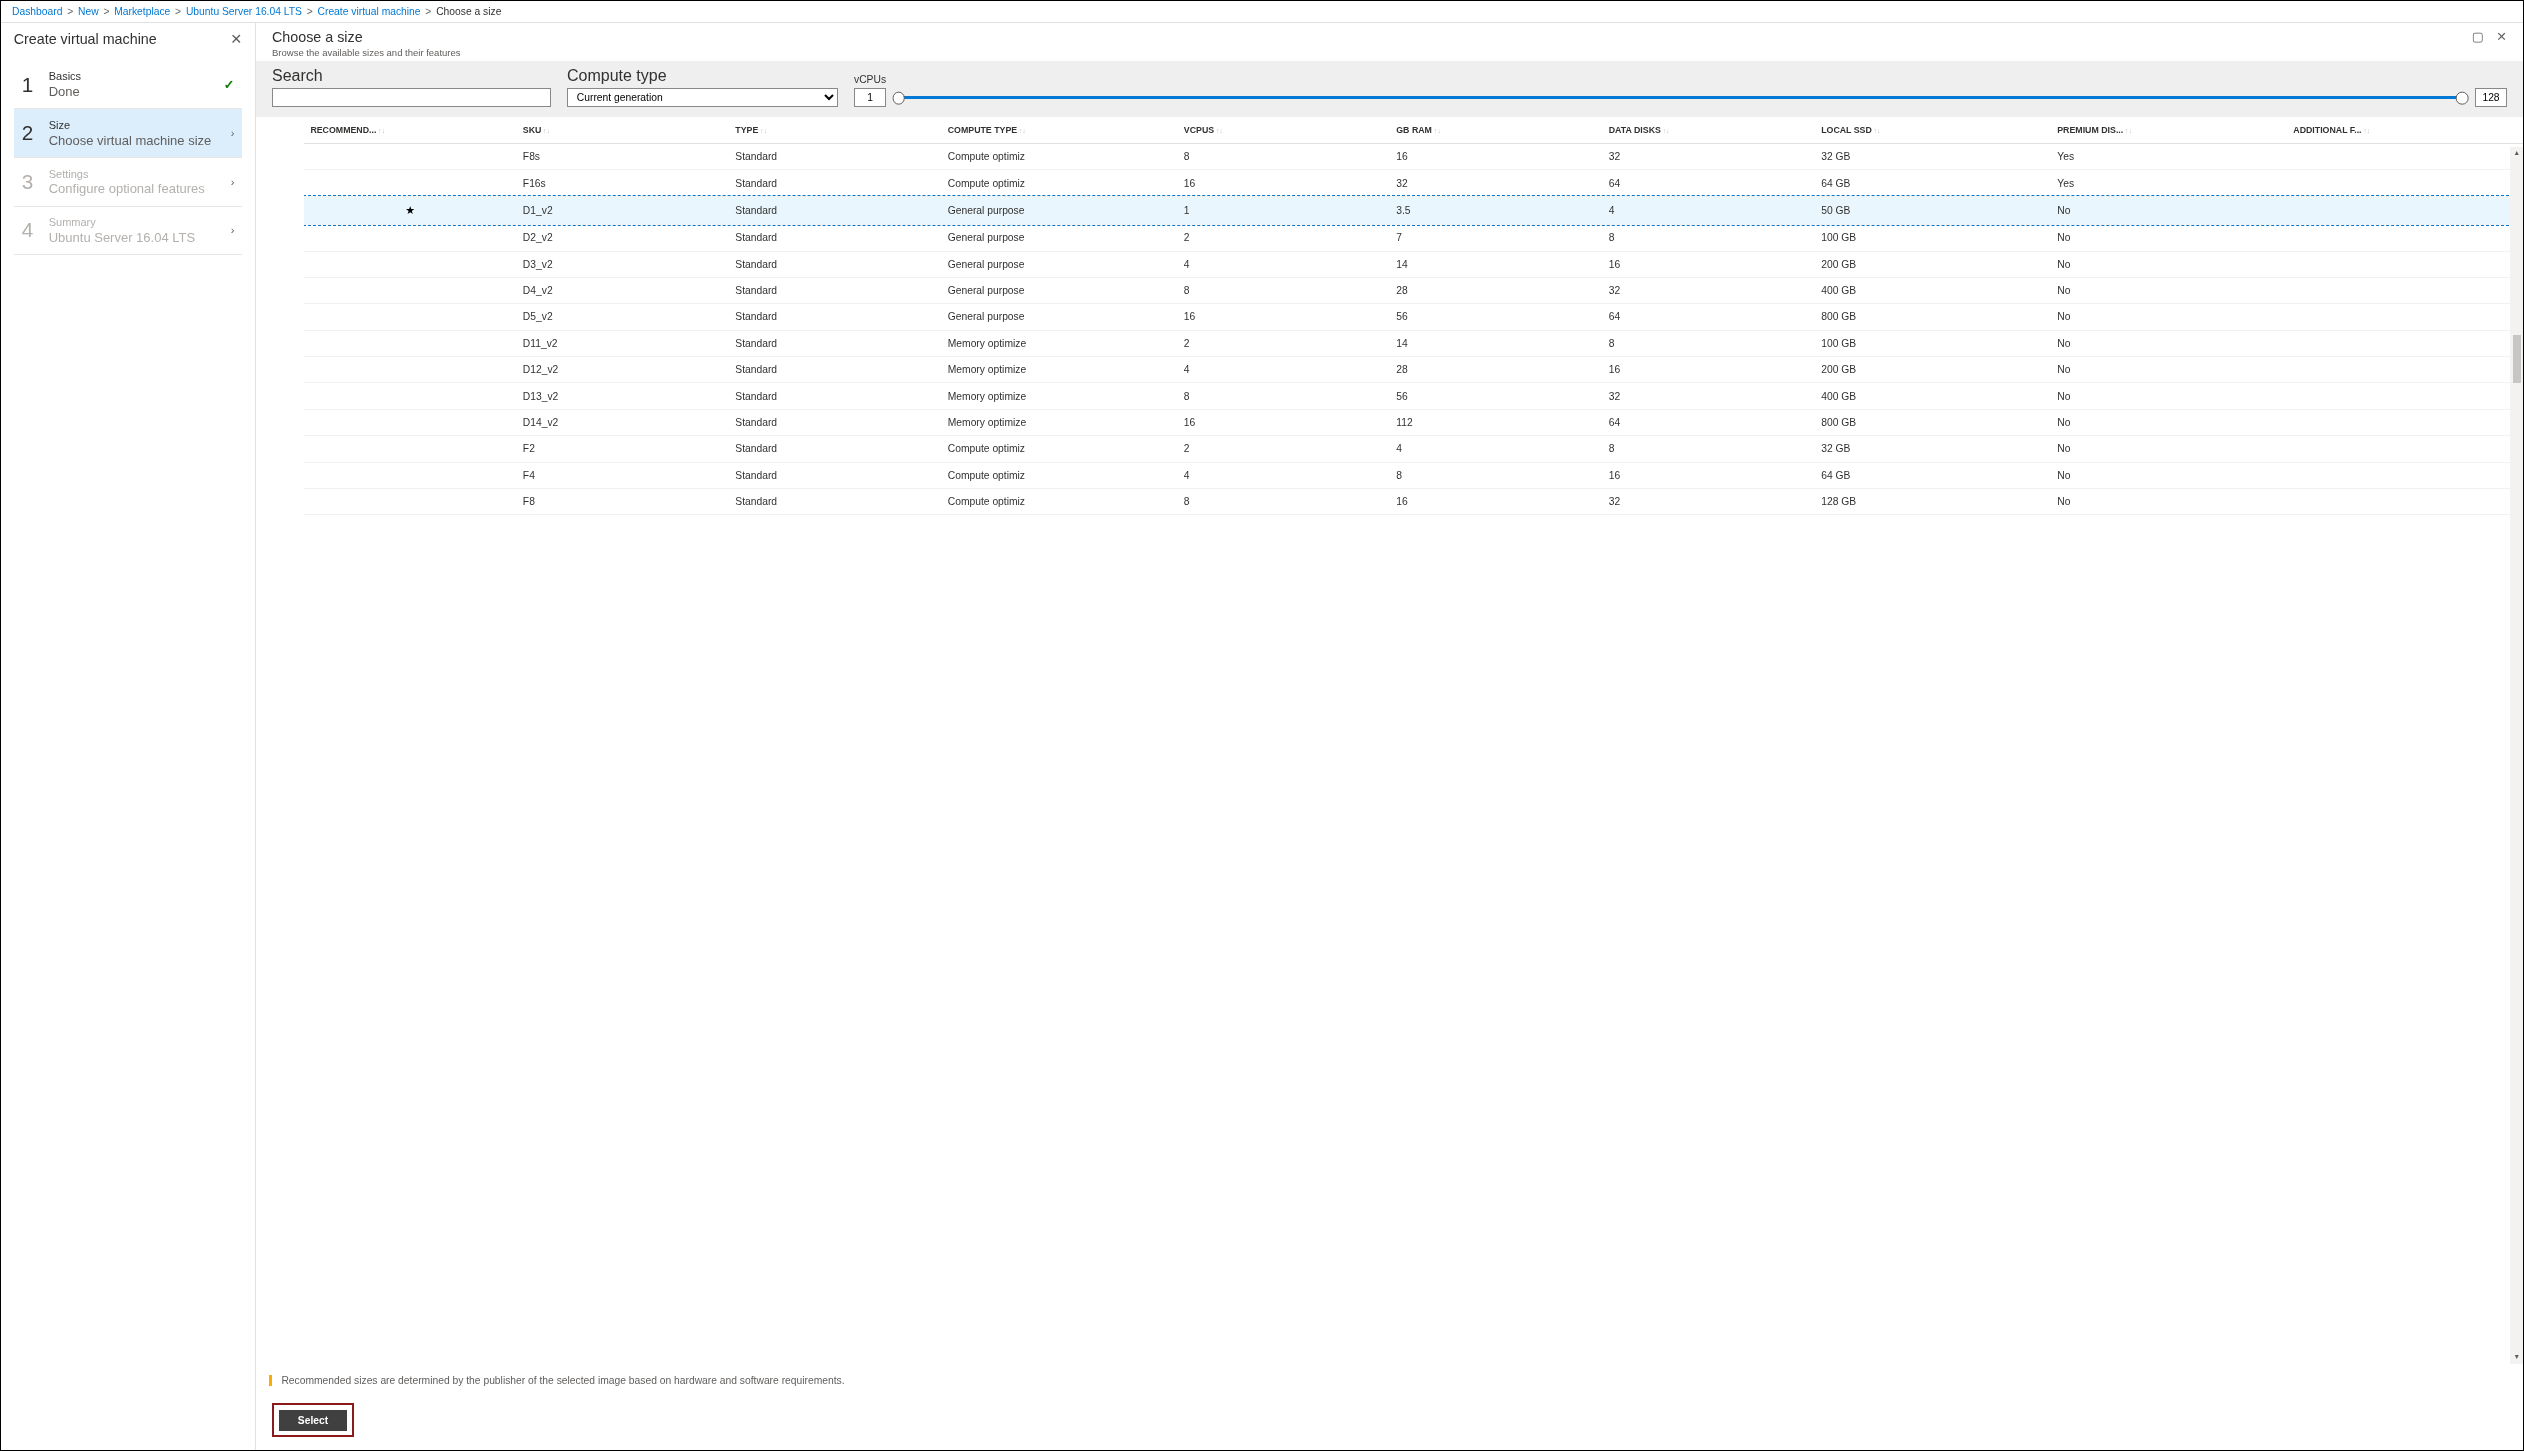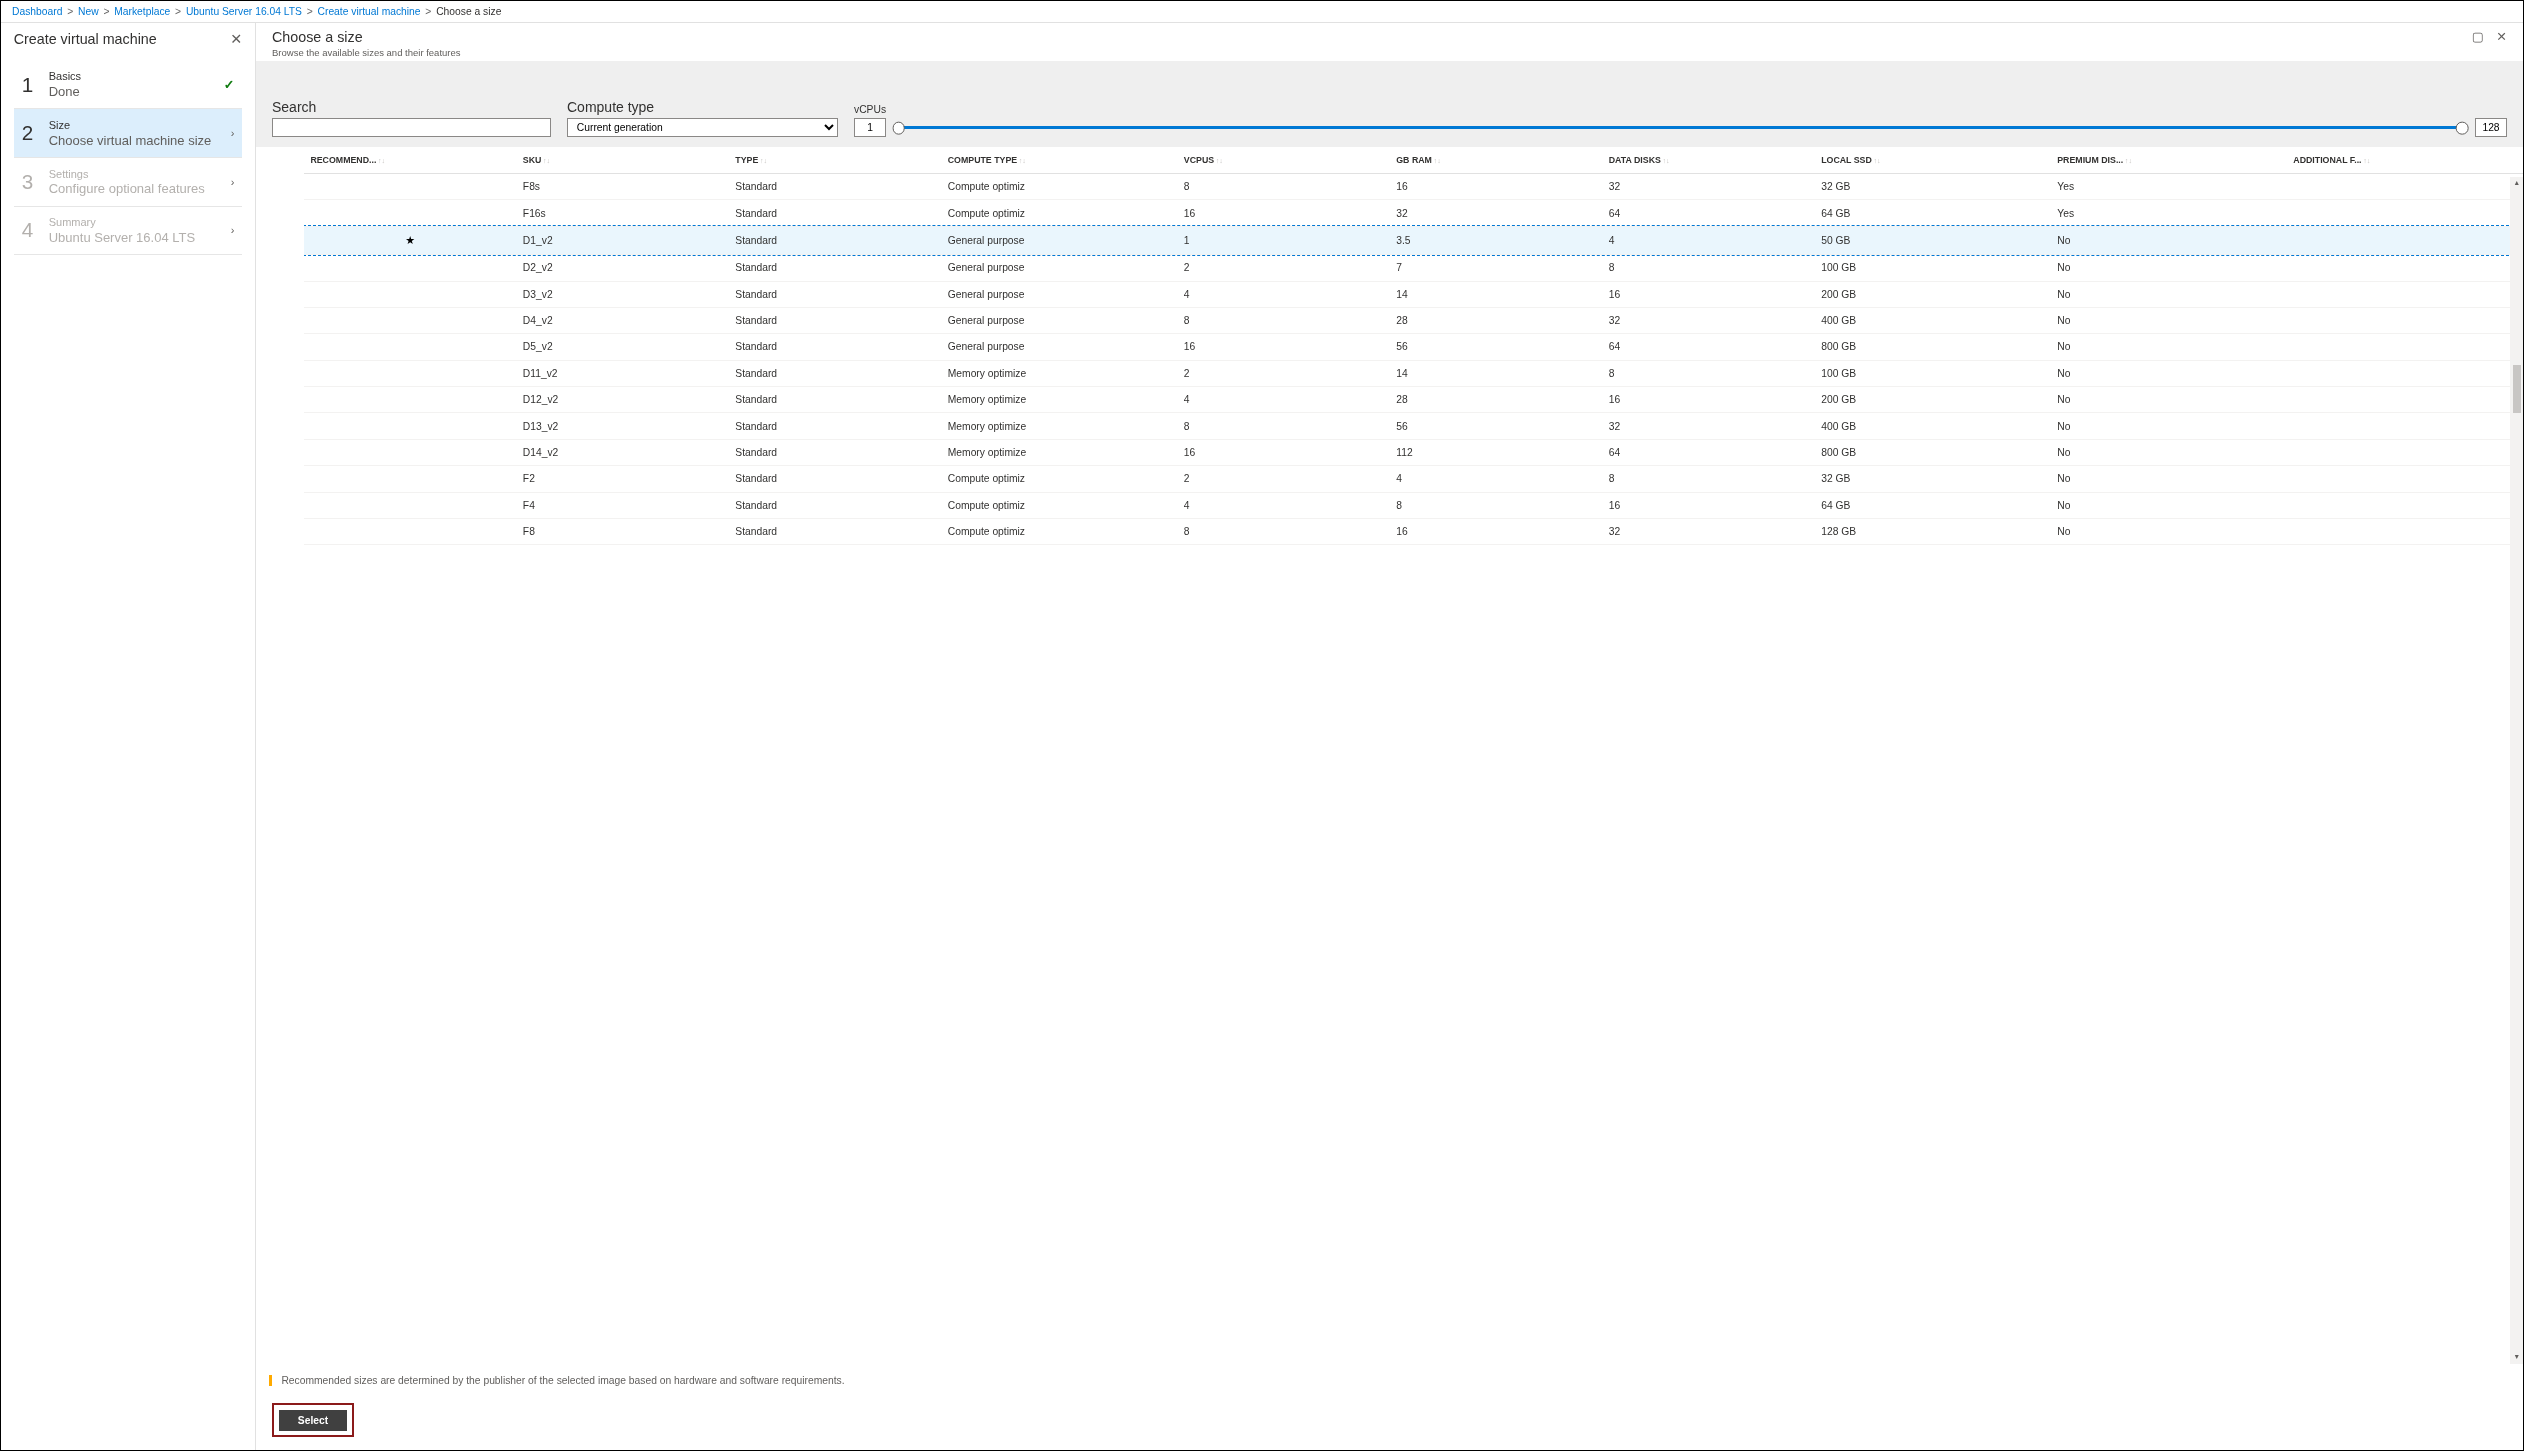--- a/index.html
+++ b/index.html
@@ -82,21 +82,21 @@
 .right-header .icons { display: flex; gap: 12.7px; font-size: 12.7px; color: #605e5c; }
 .right-header .icons span { cursor: pointer; }
 .filter-bar {
   background: #efefef;
   padding: 6.4px 16px 9.5px 16px;
   display: flex;
   gap: 16px;
   align-items: flex-end;
 }
 .filter-group { display: flex; flex-direction: column; gap: 3.2px; }
-.filter-group label { font-size: 14px; color: #323130; margin-top: 32px; }
+.filter-group label { font-size: 16px; color: #323130; }
 .filter-group input[type=text] {
   border: 0.8px solid #8a8886;
   background: #fff;
   height: 19px;
   padding: 0 4.8px;
   font-size: 10.3px;
 }
 .filter-group select {
   border: 0.8px solid #8a8886;
   background: #fff;

